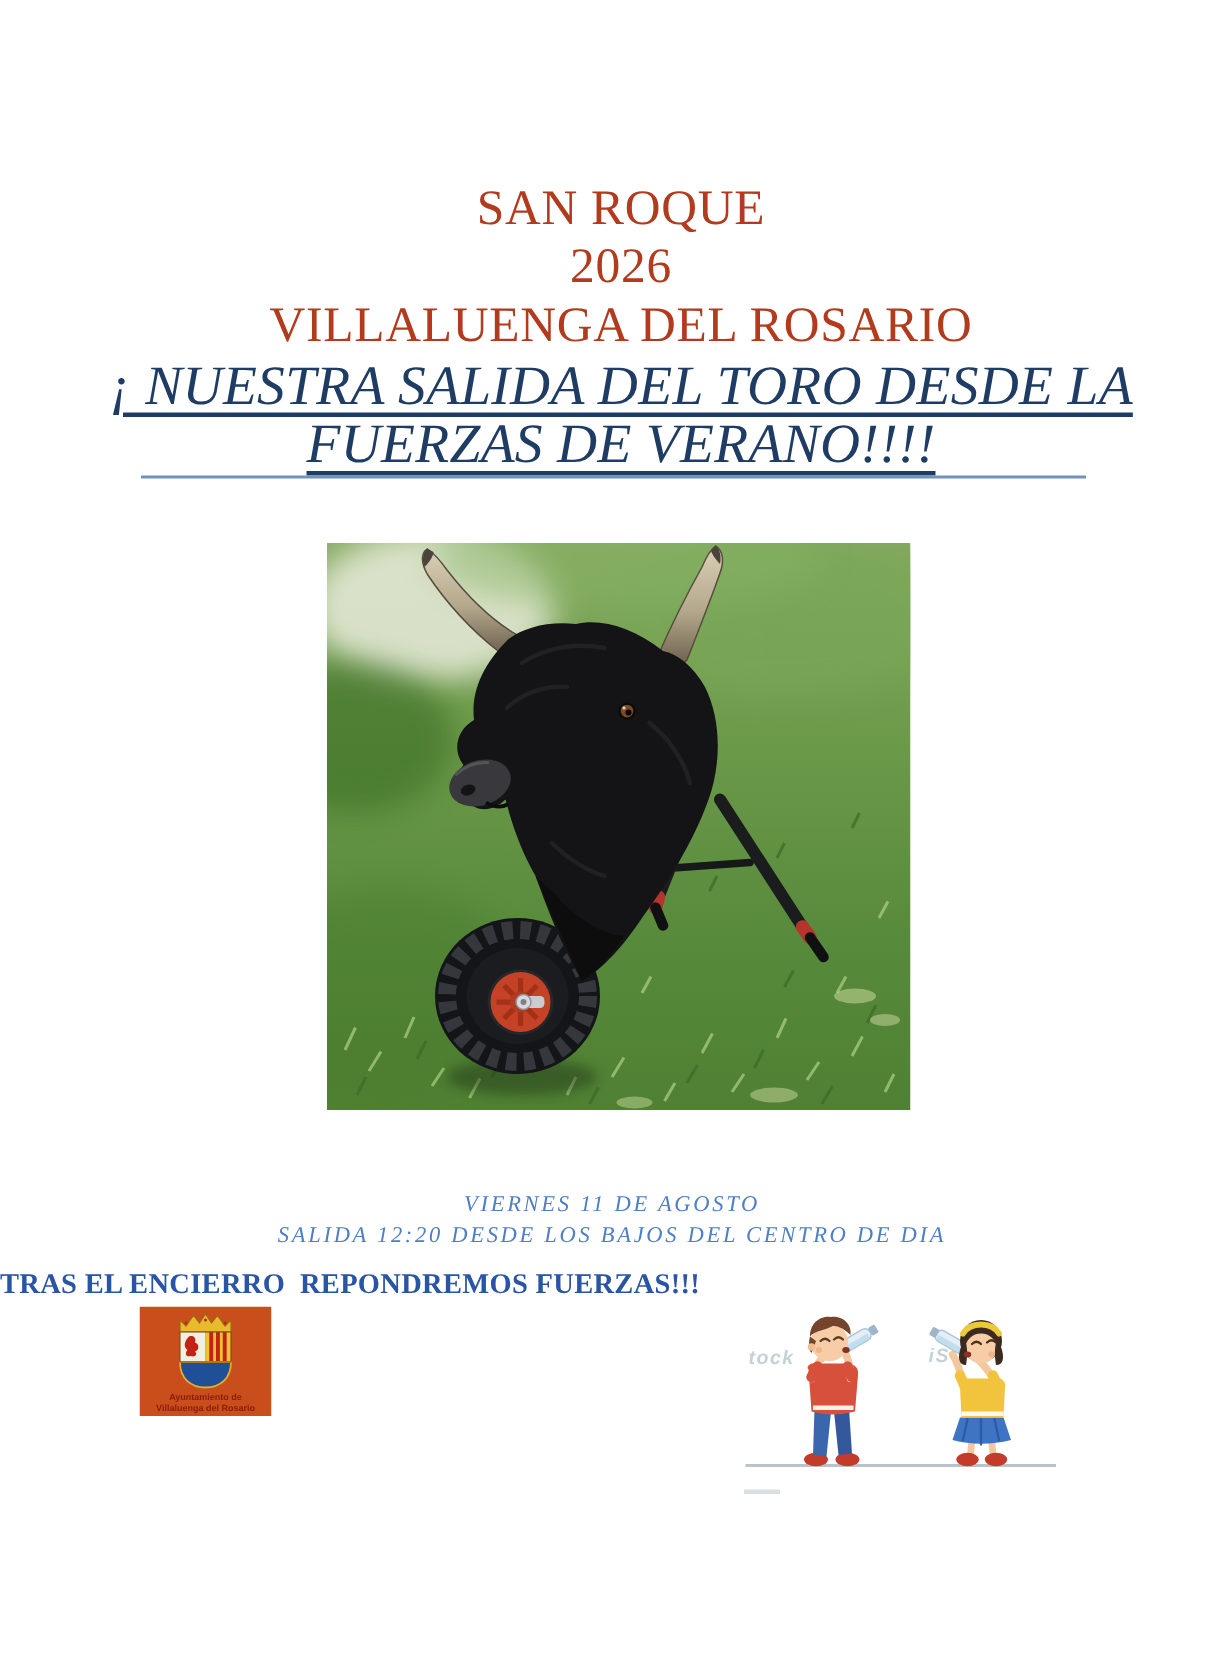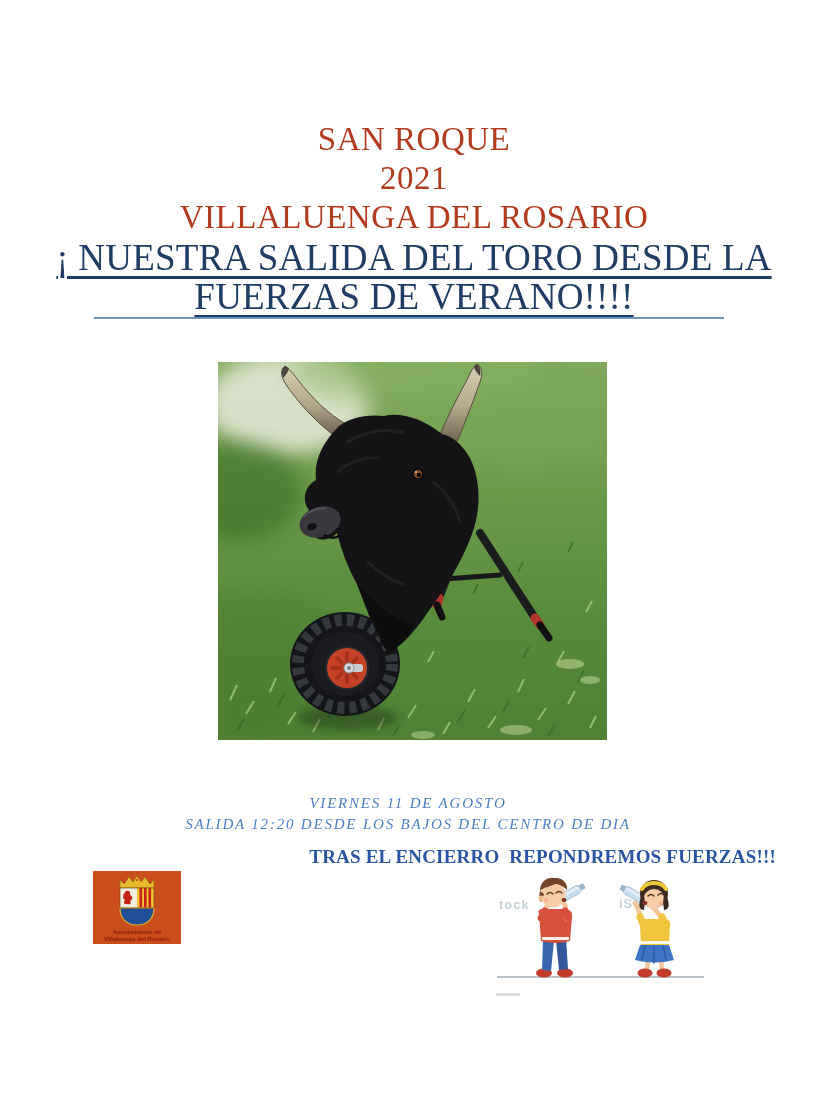--- a/index.html
+++ b/index.html
@@ -9,43 +9,44 @@
     font-family:"Liberation Serif", serif;
   }
   .title-block{position:absolute;top:120px;left:0;right:0;text-align:center;padding-left:12px;}
   .title-red{margin:0;font-weight:400;font-size:33px;line-height:39px;color:#b23a1d;letter-spacing:0.5px;}
   .headline{margin:1px 0 0 0;font-weight:400;font-size:37px;line-height:39px;color:#1e3c64;letter-spacing:0.2px;}
   .headline .hl-line{
     display:block;
     text-decoration:underline;
     text-decoration-thickness:2.5px;
     text-underline-offset:6px;
+    font-style:italic;
   }
   .rule{position:absolute;top:317px;left:94px;width:630px;height:2px;background:#6f93bc;}
   .photo{position:absolute;left:218px;top:362px;width:389px;height:378px;}
   .photo svg{display:block;}
   .schedule{
     position:absolute;top:781px;left:0;right:0;text-align:center;
     font-style:italic;font-size:15px;line-height:21px;letter-spacing:1.8px;color:#4d7ec6;margin-top:12px;
   }
   .footer-message{
-    position:absolute;top:846px;left:0;right:40px;text-align:right;
+    position:absolute;top:846px;left:0;right:40px;text-align:left;
     font-weight:700;font-size:19px;color:#2a55a5;white-space:pre;letter-spacing:0.2px;
   }
   .logo{position:absolute;left:93px;top:871px;width:88px;height:73px;}
-  .clipart{position:absolute;left:493px;top:875px;width:215px;height:135px;}
+  .clipart{position:absolute;left:493px;top:875px;width:215px;height:135px;font-style:italic;}
 </style>
 </head>
 <body>
 
 <div class="page">
 
   <div class="title-block">
     <h1 class="title-red">SAN ROQUE</h1>
-    <h1 class="title-red">2021</h1>
+    <h1 class="title-red">2026</h1>
     <h1 class="title-red">VILLALUENGA DEL ROSARIO</h1>
     <h2 class="headline">
       <span class="hl-line">¡ NUESTRA SALIDA DEL TORO DESDE LA</span>
       <span class="hl-line">FUERZAS DE VERANO!!!!</span>
     </h2>
   </div>
 
   <div class="rule"></div>
 
   <figure class="photo" style="margin:0;">

